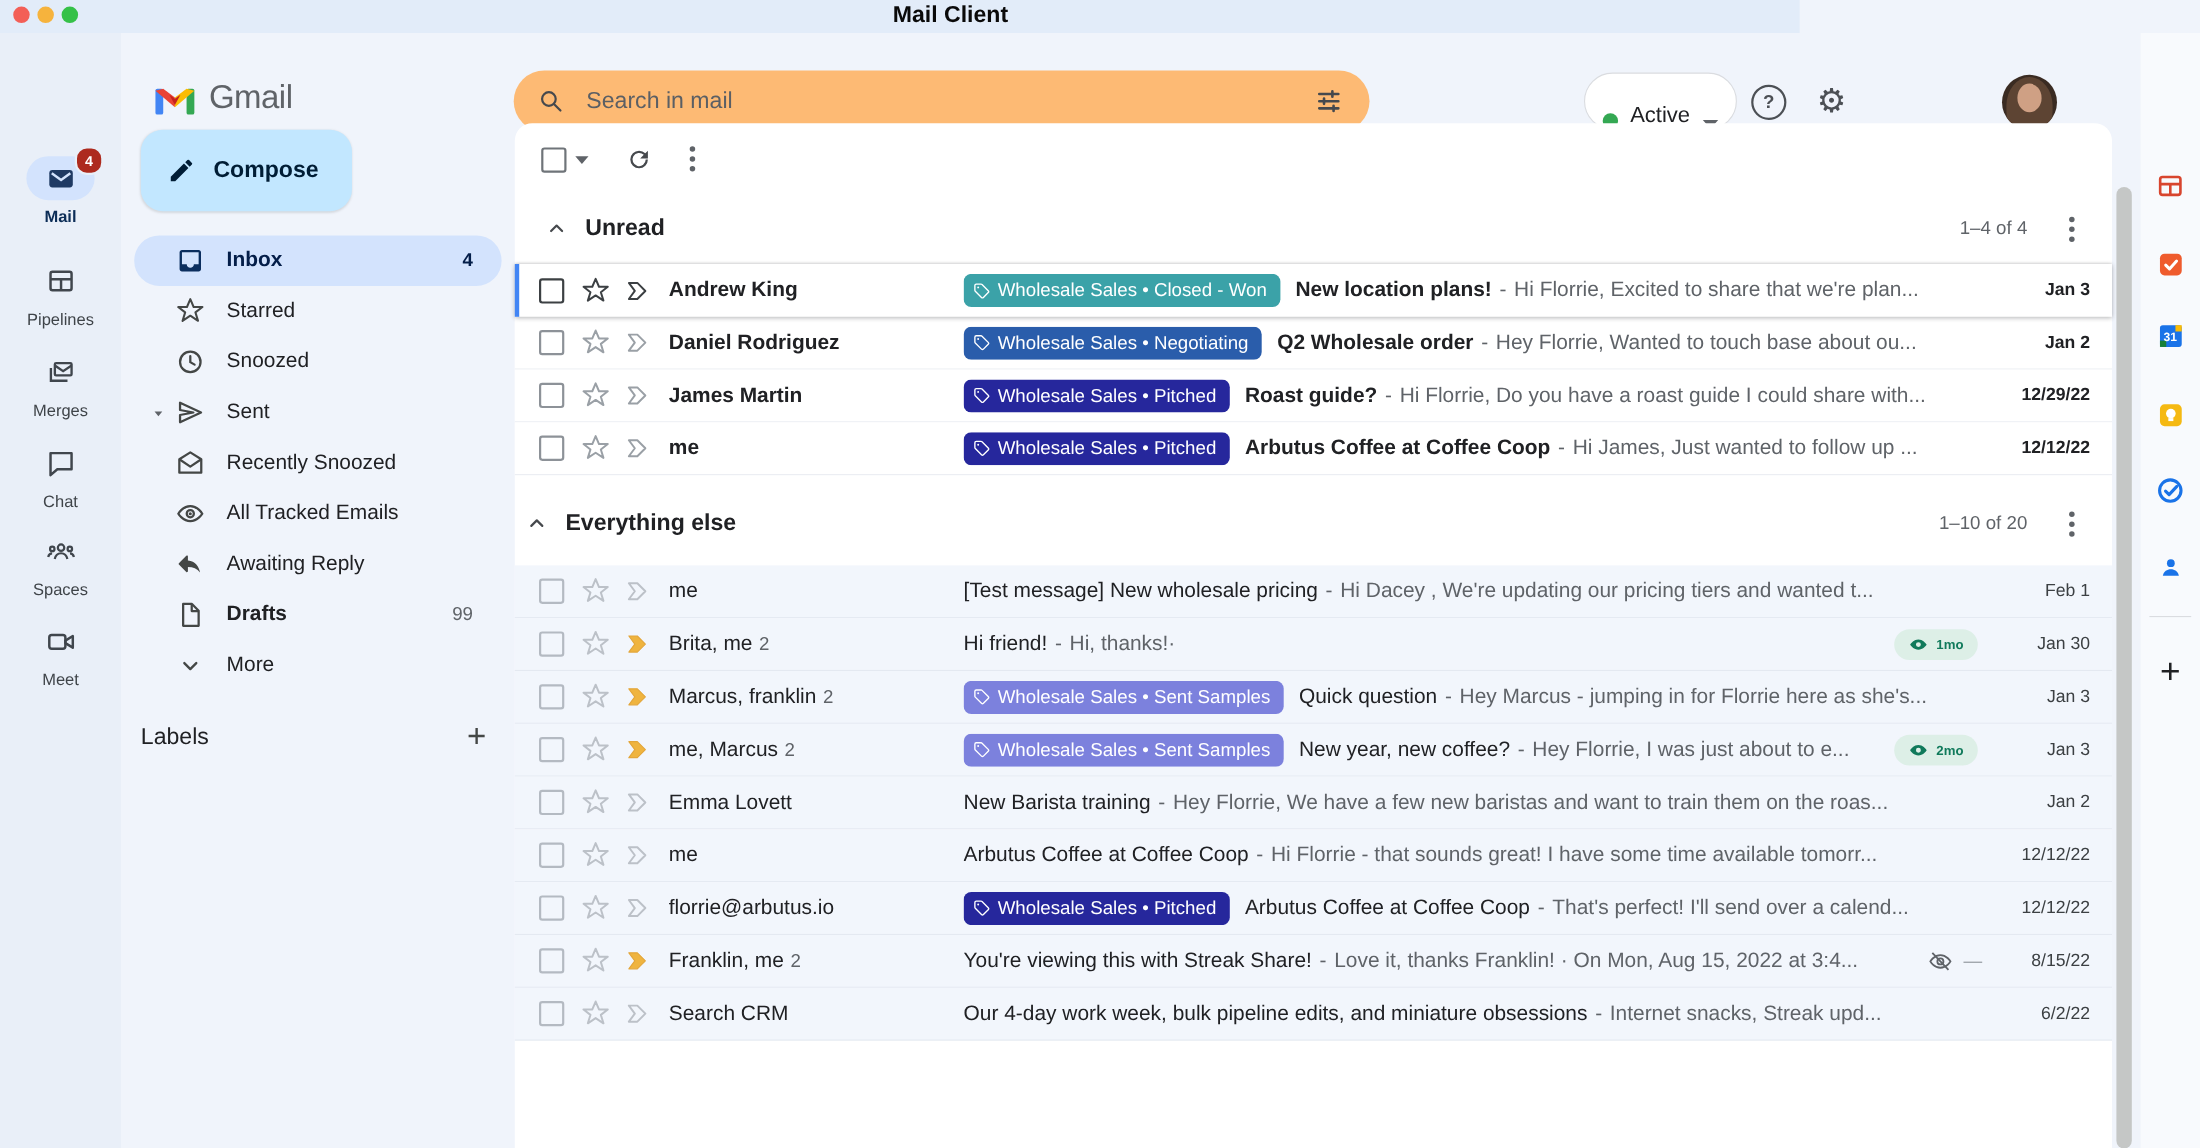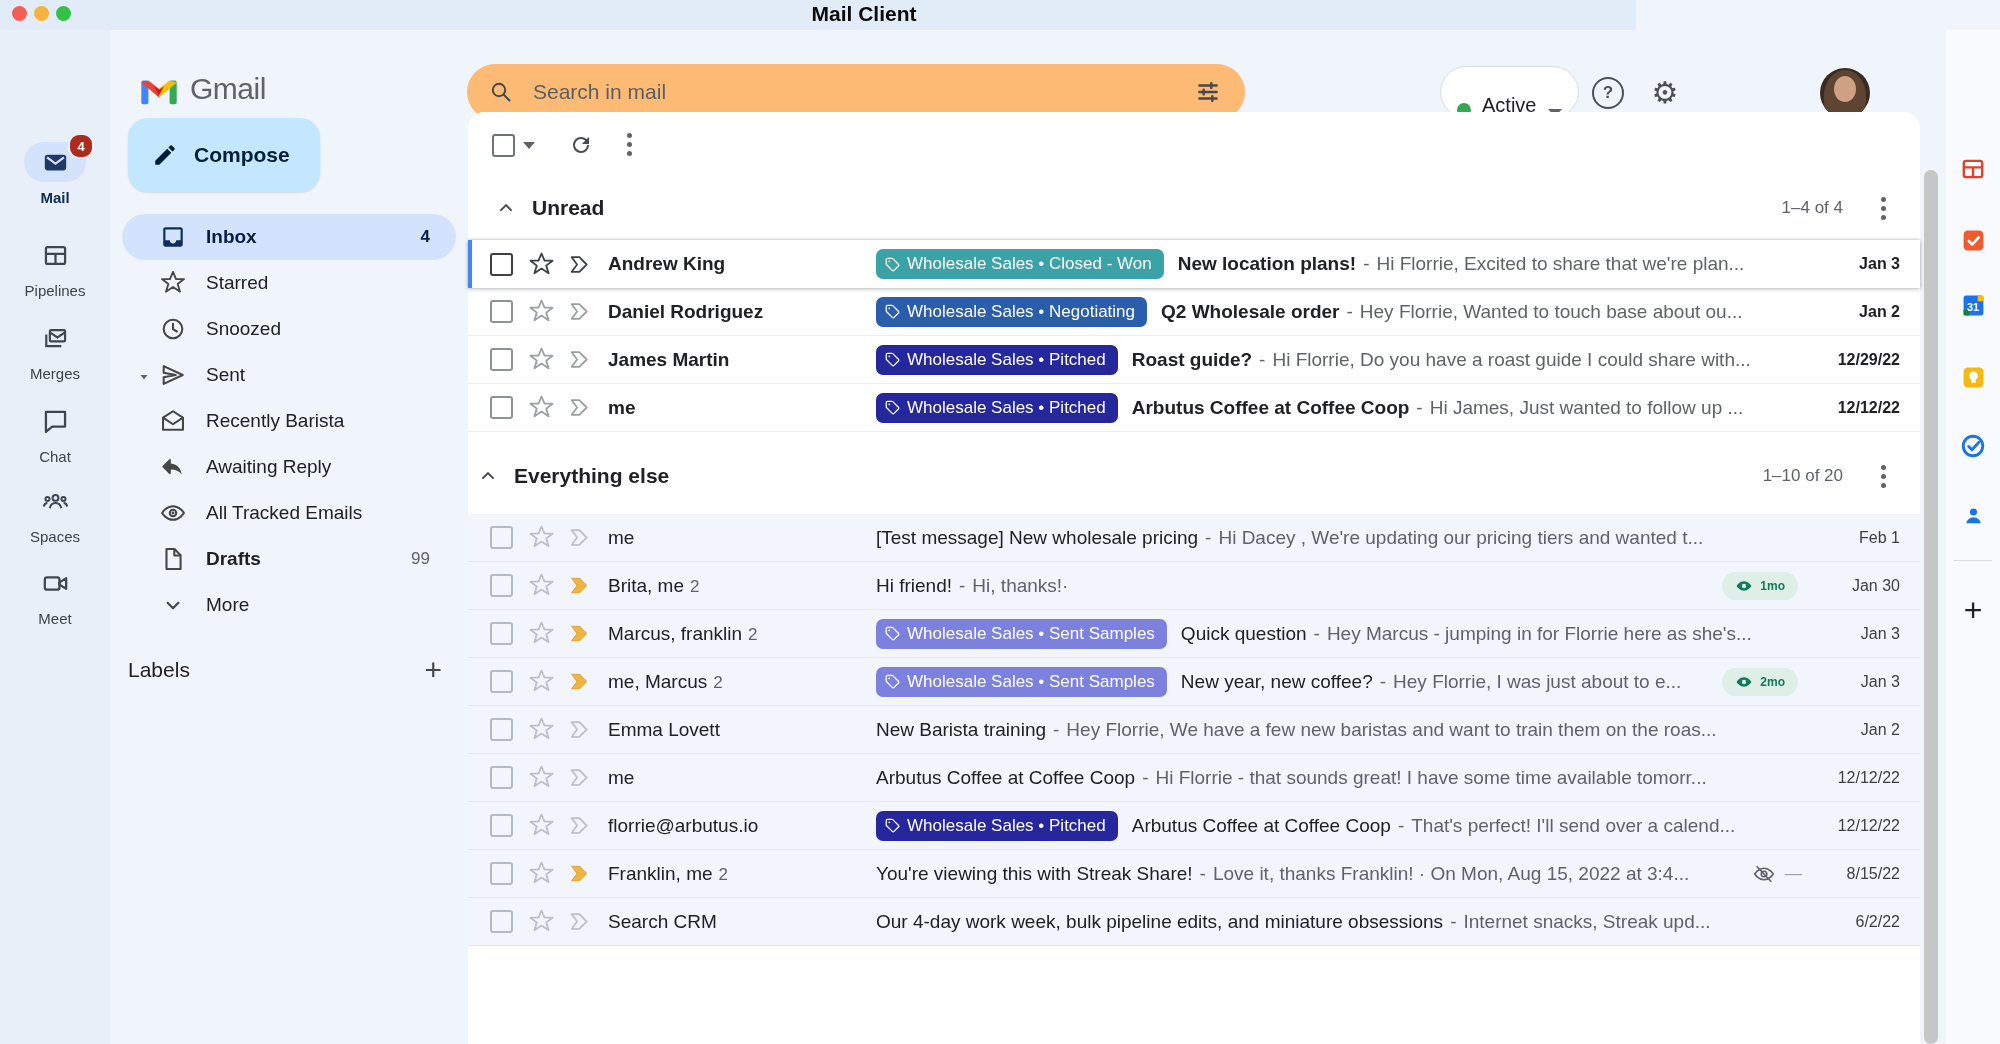--- a/index.html
+++ b/index.html
@@ -326,37 +326,37 @@
             </svg></span>
           <span class="nlabel">Sent</span>
         </div>
         <div class="nav-item">
           <span class="nicon"><svg viewBox="0 0 24 24">
               <g fill="none" stroke="currentColor" stroke-width="1.9" stroke-linejoin="round">
                 <path d="M2.8 8.8 12 3l9.2 5.8V20H2.8z"></path>
                 <path d="M2.8 8.8 12 15l9.2-6.2"></path>
               </g>
             </svg></span>
-          <span class="nlabel">Recently Barista</span>
-        </div>
-        <div class="nav-item">
-          <span class="nicon"><svg viewBox="0 0 24 24">
-              <path fill="currentColor" d="M10 8.8V5.4a.8.8 0 0 0-1.37-.57l-6.2 6.2a.8.8 0 0 0 0 1.13l6.2 6.2A.8.8 0 0 0 10 17.8v-3.5c4.4 0 7.7 1.5 10.2 4.6-1-4.9-3.9-9.6-10.2-10.1z"></path>
-            </svg></span>
-          <span class="nlabel">Awaiting Reply</span>
+          <span class="nlabel">Recently Snoozed</span>
         </div>
         <div class="nav-item">
           <span class="nicon"><svg viewBox="0 0 24 24">
               <g fill="none" stroke="currentColor" stroke-width="1.9">
                 <path d="M2 12s3.6-6.3 10-6.3S22 12 22 12s-3.6 6.3-10 6.3S2 12 2 12z"></path>
                 <circle cx="12" cy="12" r="3"></circle>
               </g>
               <circle cx="12" cy="12" r="1.3" fill="currentColor"></circle>
             </svg></span>
           <span class="nlabel">All Tracked Emails</span>
+        </div>
+        <div class="nav-item">
+          <span class="nicon"><svg viewBox="0 0 24 24">
+              <path fill="currentColor" d="M10 8.8V5.4a.8.8 0 0 0-1.37-.57l-6.2 6.2a.8.8 0 0 0 0 1.13l6.2 6.2A.8.8 0 0 0 10 17.8v-3.5c4.4 0 7.7 1.5 10.2 4.6-1-4.9-3.9-9.6-10.2-10.1z"></path>
+            </svg></span>
+          <span class="nlabel">Awaiting Reply</span>
         </div>
         <div class="nav-item boldlbl">
           <span class="nicon"><svg viewBox="0 0 24 24">
               <g fill="none" stroke="currentColor" stroke-width="1.9" stroke-linejoin="round">
                 <path d="M6 2.8h7.4l5.6 5.7v12.7H6z"></path>
                 <path d="M13.2 2.8v6h5.8"></path>
               </g>
             </svg></span>
           <span class="nlabel">Drafts</span>
           <span class="ncount">99</span>

